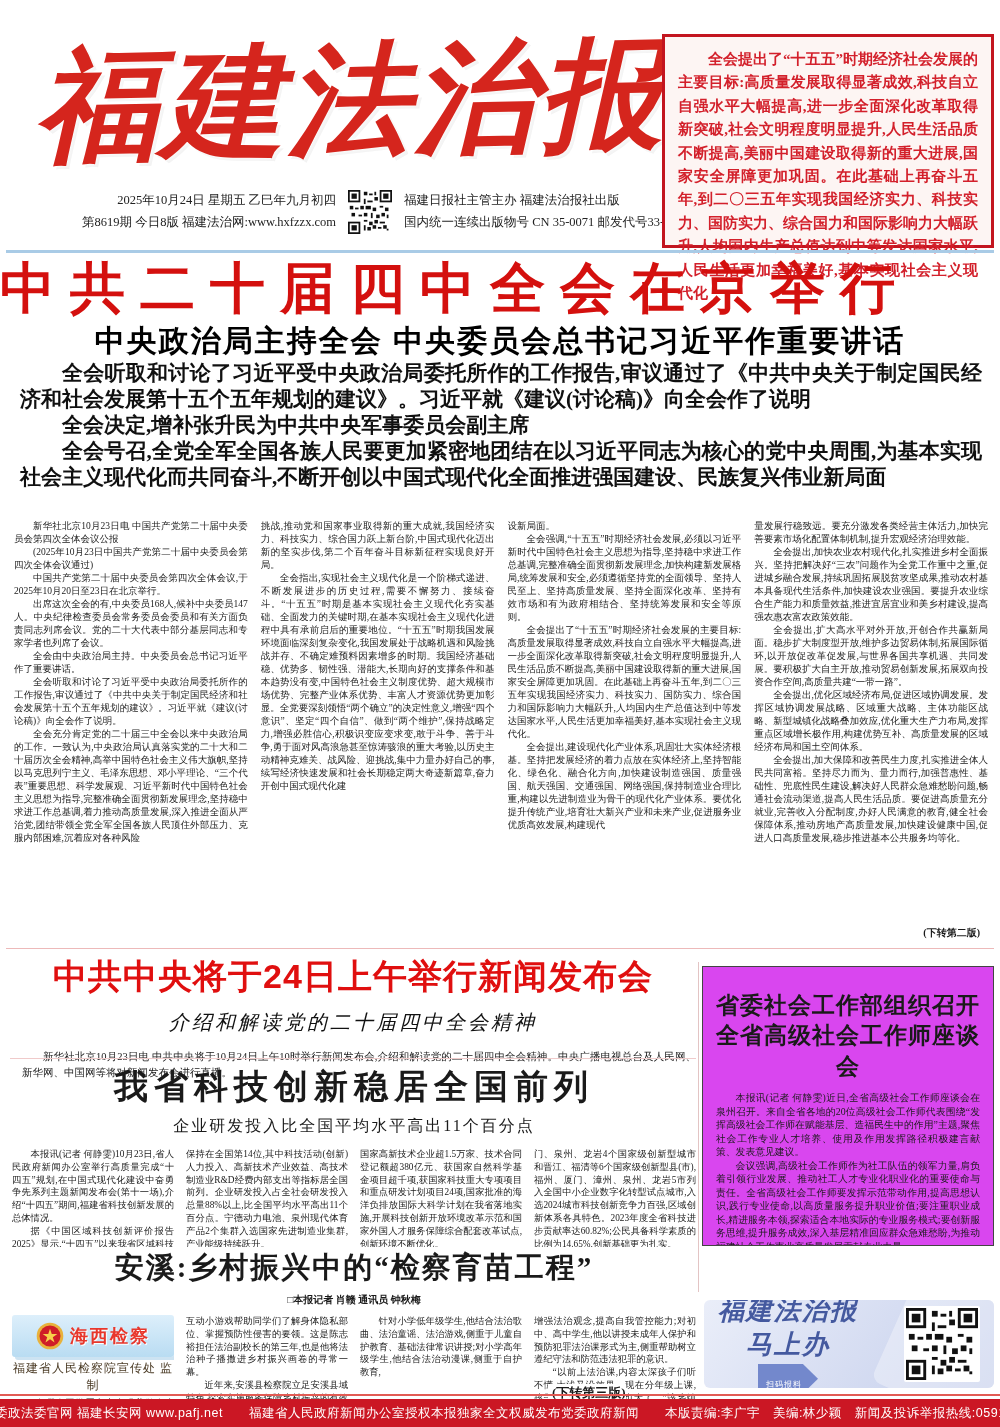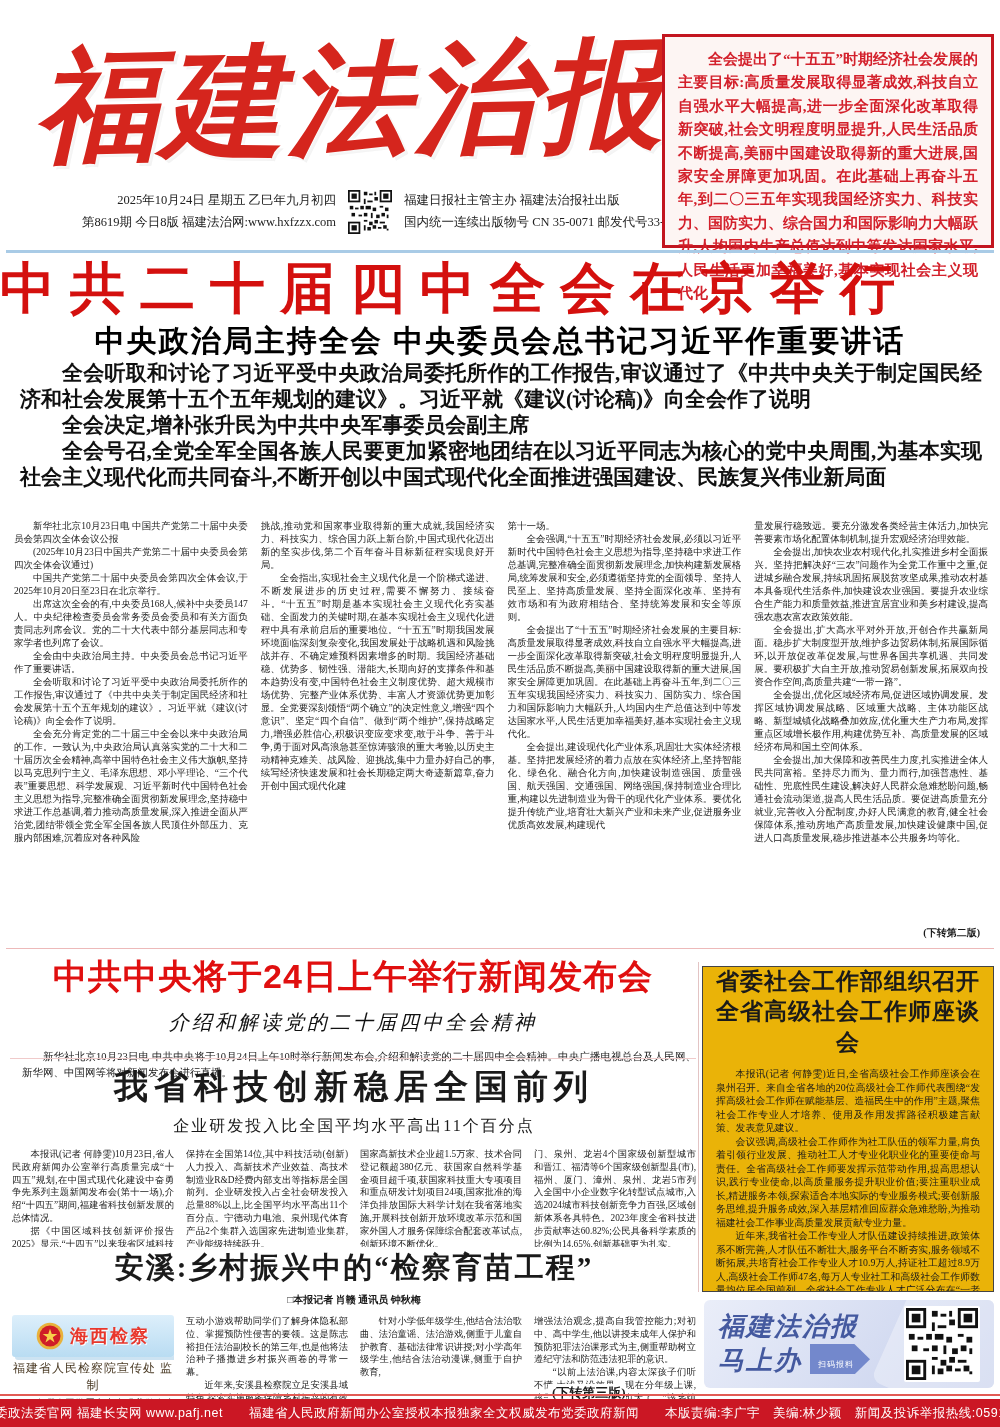--- a/index.html
+++ b/index.html
@@ -48,22 +48,22 @@
   
   .press{position:absolute;left:10px;top:954px;width:686px;text-align:center;}
   .press-headline{font-family:"Liberation Sans","DejaVu Sans",sans-serif;font-weight:900;
     font-size:34px;letter-spacing:1px;color:#e00f0f;white-space:nowrap;}
   .press-sub{margin-top:9px;font-size:20px;font-style:italic;letter-spacing:3px;color:#111;}
   .press-body{margin-top:13px;font-size:10.5px;line-height:1.5;text-align:justify;margin-left:12px;}
   .press-body p{margin:0;text-indent:2em;}
   .rule-pink2{position:absolute;left:10px;width:686px;top:1058px;border-top:1px solid #f0caca;}
 
   
-  .right-article{position:absolute;left:702px;top:966px;width:292px;height:326px;box-sizing:border-box;
-    border:1px solid #444;padding:0 13px;overflow:hidden;background:#eab308;}
+  .right-article{position:absolute;left:702px;top:966px;width:292px;height:280px;box-sizing:border-box;
+    border:1px solid #444;padding:24px 13px;overflow:hidden;background:#d946ef;}
   .ra-title{font-size:23px;font-weight:bold;text-align:center;line-height:1.32;letter-spacing:1px;}
   .ra-body{margin-top:9px;font-size:9.8px;line-height:1.38;}
   .ra-body p{margin:0;text-indent:2em;text-align:justify;}
 
   
   .tech{position:absolute;left:12px;top:1064px;width:684px;}
   .tech-headline{text-align:center;font-size:34px;font-weight:bold;letter-spacing:6px;white-space:nowrap;}
   .tech-sub{text-align:center;margin-top:6px;font-size:16px;letter-spacing:2px;}
   .tech-cols{margin-top:11px;display:flex;gap:12px;height:99px;overflow:hidden;font-size:9.3px;line-height:1.38;}
   .tcol{flex:1;overflow:hidden;}
@@ -87,21 +87,21 @@
   .logo-caption{font-size:12px;text-align:center;margin:3px 0 4px;color:#4a3a24;letter-spacing:1px;}
 
   
   .service-box{position:absolute;left:704px;top:1300px;width:290px;height:88px;border-radius:6px;
     background:linear-gradient(130deg,#eaeef9 0%,#d6ddf2 55%,#c5cfec 100%);
     display:flex;align-items:center;justify-content:space-between;box-sizing:border-box;padding:0 14px;overflow:hidden;}
   .sb-deco{position:absolute;right:-18px;top:-20px;width:120px;height:130px;background:rgba(255,255,255,0.35);
     transform:rotate(24deg);border-radius:10px;}
   .sb-text{position:relative;color:#44599f;font-weight:900;font-style:italic;font-size:26px;line-height:1.3;
     font-family:"Liberation Sans","DejaVu Sans",sans-serif;letter-spacing:2px;white-space:nowrap;}
-  .sb-line2{display:flex;align-items:flex-start;gap:8px;}
+  .sb-line2{display:flex;align-items:center;gap:2px;flex-direction:column;}
   .sb-arrow{flex:0 0 auto;background:#7388cc;color:#fff;font-size:8px;font-style:normal;font-weight:normal;
     letter-spacing:1px;padding:16px 16px 4px 8px;
     clip-path:polygon(0 0,74% 0,100% 50%,74% 100%,0 100%);}
   .qr-big{position:relative;width:72px;height:72px;flex:0 0 auto;background:#fff;padding:2px;border-radius:2px;}
 
   
   .footer-rule{position:absolute;left:0;right:0;top:1394px;border-top:2px solid #e25b54;}
   .footer-bar{position:absolute;left:0;right:0;top:1399px;height:28px;background:#cb1724;color:#fff;
     display:flex;align-items:center;justify-content:center;font-size:12.5px;letter-spacing:0.5px;
     font-family:"Liberation Sans","DejaVu Sans",sans-serif;white-space:nowrap;}
@@ -194,21 +194,21 @@
         <p>出席这次全会的有,中央委员168人,候补中央委员147人。中央纪律检查委员会常务委员会委员和有关方面负责同志列席会议。党的二十大代表中部分基层同志和专家学者也列席了会议。</p>
         <p>全会由中央政治局主持。中央委员会总书记习近平作了重要讲话。</p>
         <p>全会听取和讨论了习近平受中央政治局委托所作的工作报告,审议通过了《中共中央关于制定国民经济和社会发展第十五个五年规划的建议》。习近平就《建议(讨论稿)》向全会作了说明。</p>
         <p>全会充分肯定党的二十届三中全会以来中央政治局的工作。一致认为,中央政治局认真落实党的二十大和二十届历次全会精神,高举中国特色社会主义伟大旗帜,坚持以马克思列宁主义、毛泽东思想、邓小平理论、“三个代表”重要思想、科学发展观、习近平新时代中国特色社会主义思想为指导,完整准确全面贯彻新发展理念,坚持稳中求进工作总基调,着力推动高质量发展,深入推进全面从严治党,团结带领全党全军全国各族人民顶住外部压力、克服内部困难,沉着应对各种风险</p>
       </div>
     <div class="lcol cont">
         <p>挑战,推动党和国家事业取得新的重大成就,我国经济实力、科技实力、综合国力跃上新台阶,中国式现代化迈出新的坚实步伐,第二个百年奋斗目标新征程实现良好开局。</p>
         <p>全会指出,实现社会主义现代化是一个阶梯式递进、不断发展进步的历史过程,需要不懈努力、接续奋斗。“十五五”时期是基本实现社会主义现代化夯实基础、全面发力的关键时期,在基本实现社会主义现代化进程中具有承前启后的重要地位。“十五五”时期我国发展环境面临深刻复杂变化,我国发展处于战略机遇和风险挑战并存、不确定难预料因素增多的时期。我国经济基础稳、优势多、韧性强、潜能大,长期向好的支撑条件和基本趋势没有变,中国特色社会主义制度优势、超大规模市场优势、完整产业体系优势、丰富人才资源优势更加彰显。全党要深刻领悟“两个确立”的决定性意义,增强“四个意识”、坚定“四个自信”、做到“两个维护”,保持战略定力,增强必胜信心,积极识变应变求变,敢于斗争、善于斗争,勇于面对风高浪急甚至惊涛骇浪的重大考验,以历史主动精神克难关、战风险、迎挑战,集中力量办好自己的事,续写经济快速发展和社会长期稳定两大奇迹新篇章,奋力开创中国式现代化建</p>
       </div>
     <div class="lcol cont">
-        <p>第十一场。</p>
+        <p>设新局面。</p>
         <p>全会强调,“十五五”时期经济社会发展,必须以习近平新时代中国特色社会主义思想为指导,坚持稳中求进工作总基调,完整准确全面贯彻新发展理念,加快构建新发展格局,统筹发展和安全,必须遵循坚持党的全面领导、坚持人民至上、坚持高质量发展、坚持全面深化改革、坚持有效市场和有为政府相结合、坚持统筹发展和安全等原则。</p>
         <p>全会提出了“十五五”时期经济社会发展的主要目标:高质量发展取得显著成效,科技自立自强水平大幅提高,进一步全面深化改革取得新突破,社会文明程度明显提升,人民生活品质不断提高,美丽中国建设取得新的重大进展,国家安全屏障更加巩固。在此基础上再奋斗五年,到二〇三五年实现我国经济实力、科技实力、国防实力、综合国力和国际影响力大幅跃升,人均国内生产总值达到中等发达国家水平,人民生活更加幸福美好,基本实现社会主义现代化。</p>
         <p>全会提出,建设现代化产业体系,巩固壮大实体经济根基。坚持把发展经济的着力点放在实体经济上,坚持智能化、绿色化、融合化方向,加快建设制造强国、质量强国、航天强国、交通强国、网络强国,保持制造业合理比重,构建以先进制造业为骨干的现代化产业体系。要优化提升传统产业,培育壮大新兴产业和未来产业,促进服务业优质高效发展,构建现代</p>
       </div>
     <div class="lcol cont">
         <p>量发展行稳致远。要充分激发各类经营主体活力,加快完善要素市场化配置体制机制,提升宏观经济治理效能。</p>
         <p>全会提出,加快农业农村现代化,扎实推进乡村全面振兴。坚持把解决好“三农”问题作为全党工作重中之重,促进城乡融合发展,持续巩固拓展脱贫攻坚成果,推动农村基本具备现代生活条件,加快建设农业强国。要提升农业综合生产能力和质量效益,推进宜居宜业和美乡村建设,提高强农惠农富农政策效能。</p>
         <p>全会提出,扩大高水平对外开放,开创合作共赢新局面。稳步扩大制度型开放,维护多边贸易体制,拓展国际循环,以开放促改革促发展,与世界各国共享机遇、共同发展。要积极扩大自主开放,推动贸易创新发展,拓展双向投资合作空间,高质量共建“一带一路”。</p>
         <p>全会提出,优化区域经济布局,促进区域协调发展。发挥区域协调发展战略、区域重大战略、主体功能区战略、新型城镇化战略叠加效应,优化重大生产力布局,发挥重点区域增长极作用,构建优势互补、高质量发展的区域经济布局和国土空间体系。</p>
         <p>全会提出,加大保障和改善民生力度,扎实推进全体人民共同富裕。坚持尽力而为、量力而行,加强普惠性、基础性、兜底性民生建设,解决好人民群众急难愁盼问题,畅通社会流动渠道,提高人民生活品质。要促进高质量充分就业,完善收入分配制度,办好人民满意的教育,健全社会保障体系,推动房地产高质量发展,加快建设健康中国,促进人口高质量发展,稳步推进基本公共服务均等化。</p>

